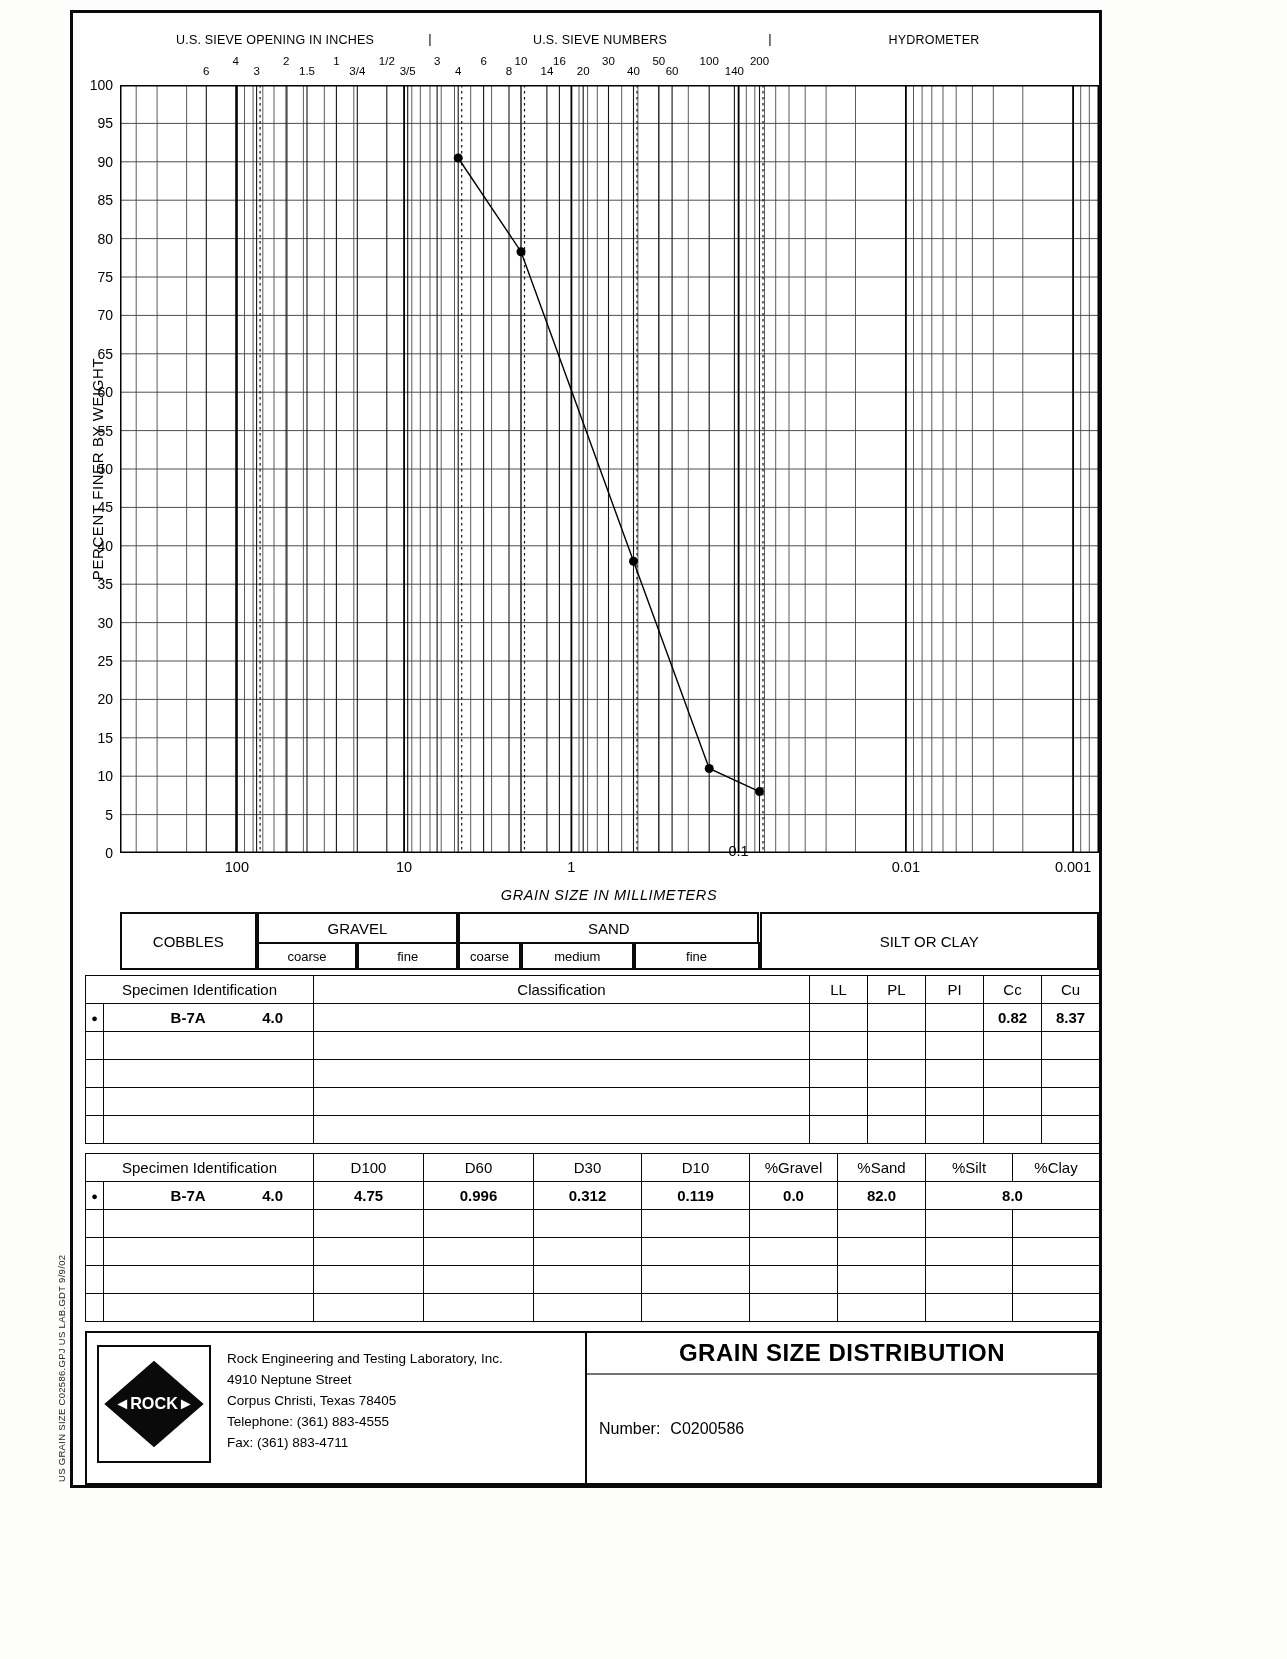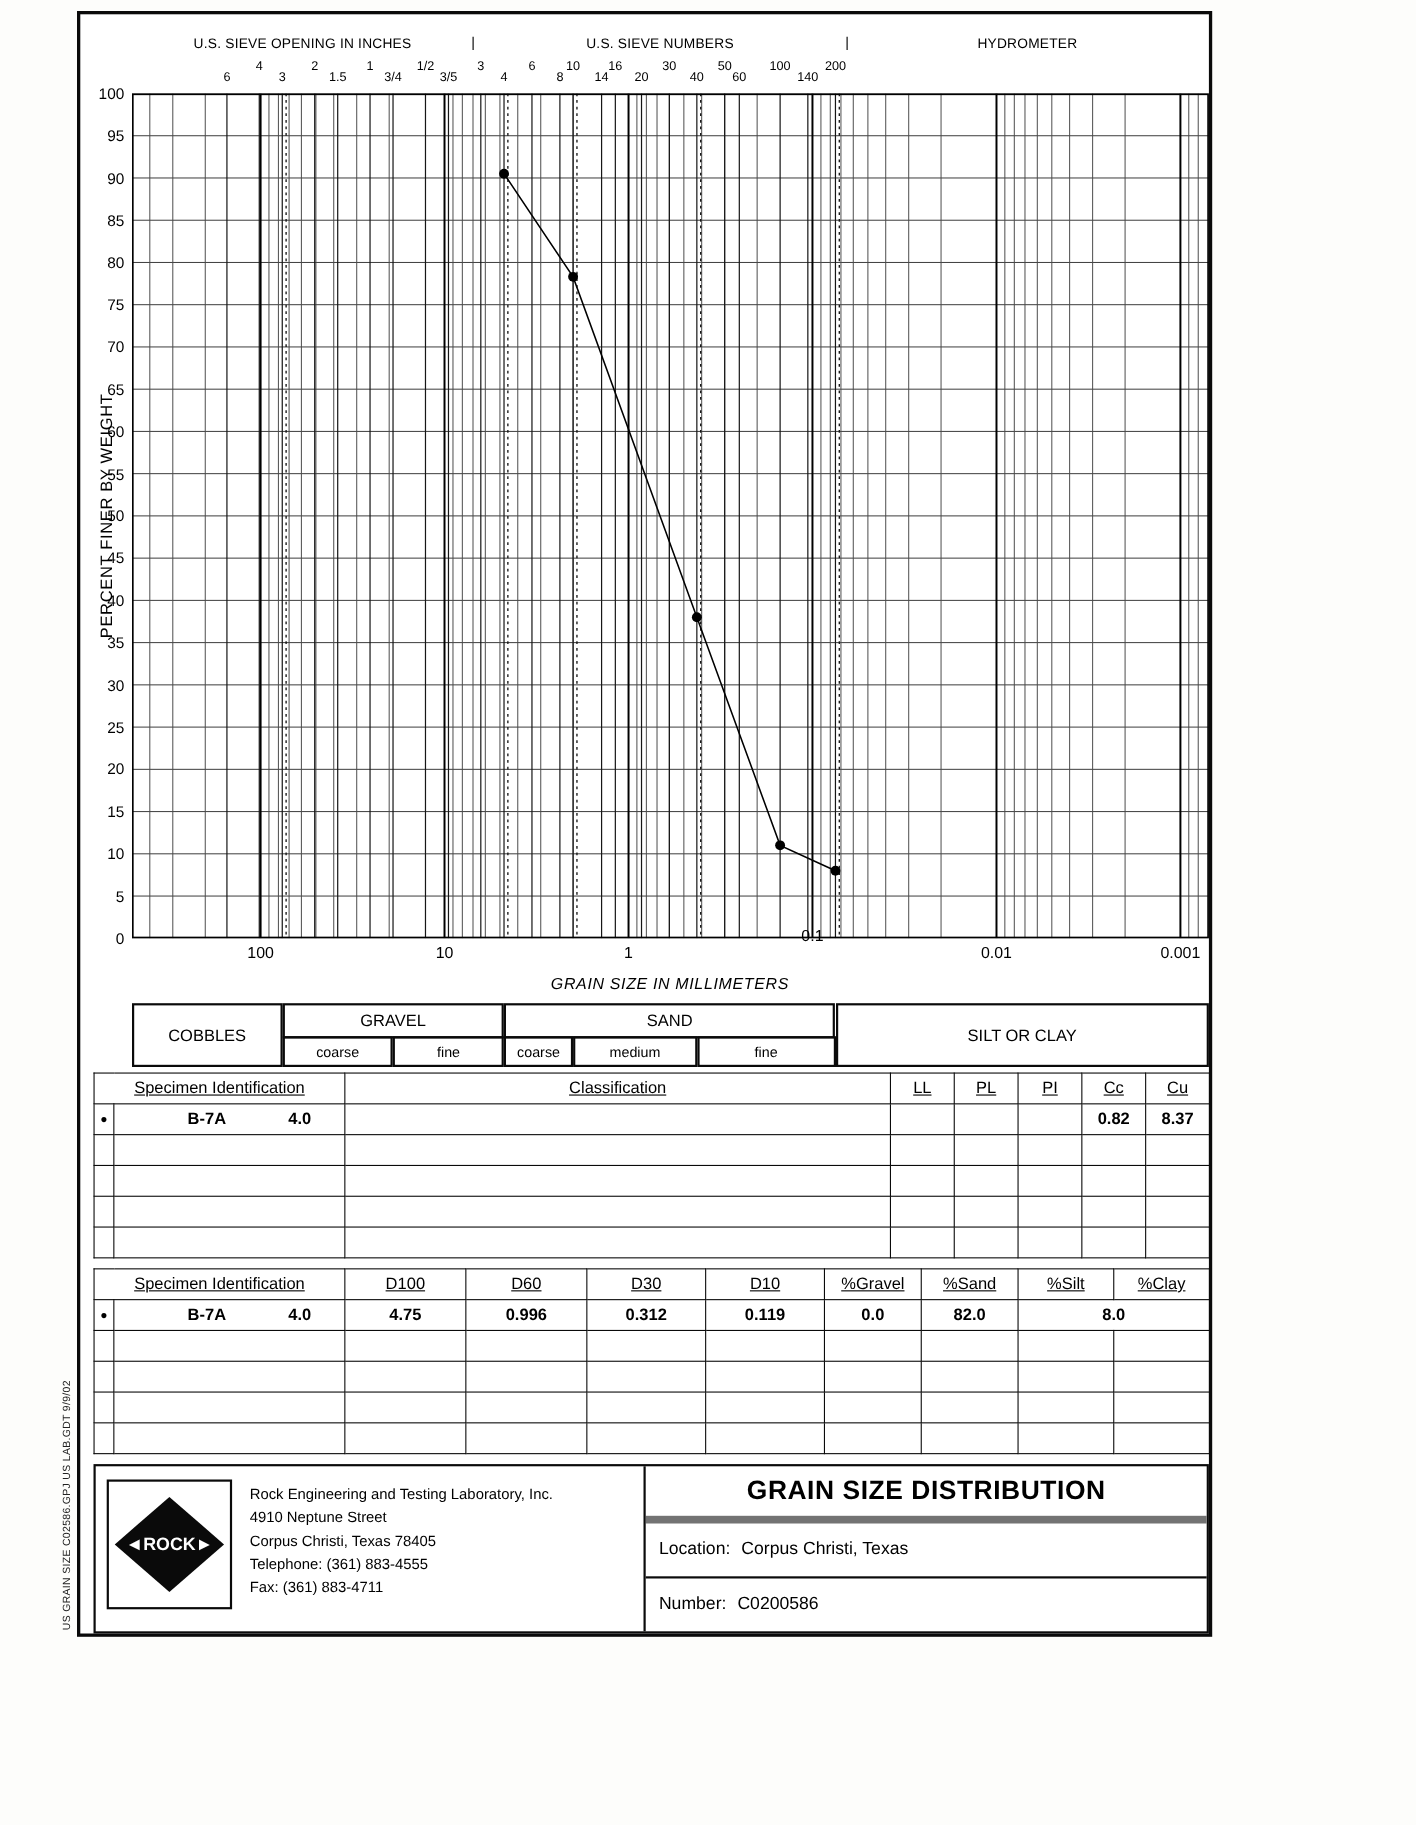--- a/index.html
+++ b/index.html
@@ -12,35 +12,35 @@
   .ytick{position:absolute;left:4px;width:36px;text-align:right;font-size:14px;}
   .xtick{position:absolute;font-size:14.5px;transform:translateX(-50%);}
   .ylab{position:absolute;left:24px;top:456px;transform:translate(-50%,-50%) rotate(-90deg);font-size:15px;white-space:nowrap;letter-spacing:.6px;}
   .xlab{position:absolute;left:536px;top:874px;transform:translateX(-50%);font-size:14.5px;letter-spacing:.6px;font-style:italic;}
   #plot{position:absolute;left:47px;top:72px;background:#fff;}
   #band{position:absolute;left:47px;top:899px;width:979px;height:52px;}
   .bcell{position:absolute;border:2px solid #0a0a0a;display:flex;align-items:center;justify-content:center;background:transparent;}
   .bmain{font-size:15px;}
   .bsub{font-size:13px;}
   table.grid{position:absolute;border-collapse:collapse;table-layout:fixed;}
-  table.grid th{font-weight:normal;font-size:15px;text-decoration:underline;}
+  table.grid th{font-weight:normal;font-size:15px;}
   table.grid td{font-size:15px;}
   table.grid th,table.grid td{border:1.6px solid #0a0a0a;height:28px;padding:0 4px;text-align:center;overflow:hidden;white-space:nowrap;}
   table.grid .mk{font-size:11px;padding:0;}
   table.grid td.spec{text-align:center;padding-left:10px;}
   .bold{font-weight:bold;}
   .spec-depth{float:right;padding-right:26px;}
   #classTable{left:12px;top:962px;width:1014px;}
   #gradTable{left:12px;top:1140px;width:1014px;}
   .footer{position:absolute;left:12px;top:1318px;width:1014px;height:154px;border:2.5px solid #0a0a0a;display:flex;}
   .f-left{width:500px;border-right:2px solid #0a0a0a;position:relative;}
   .logo-box{position:absolute;left:10px;top:12px;width:114px;height:118px;border:2px solid #0a0a0a;display:flex;align-items:center;justify-content:center;}
   .company{position:absolute;left:140px;top:16px;font-size:13.5px;line-height:1.55;}
   .f-right{flex:1;display:flex;flex-direction:column;}
-  .f-title{height:52px;border-bottom:7px solid #737373;display:flex;align-items:center;justify-content:center;font-size:24px;font-weight:bold;letter-spacing:.5px;}
+  .f-title{height:42px;border-bottom:2px solid #737373;display:flex;align-items:center;justify-content:center;font-size:24px;font-weight:bold;letter-spacing:.5px;}
   .f-row{border-bottom:2px solid #0a0a0a;flex:1;display:flex;align-items:center;padding-left:12px;font-size:16px;gap:10px;}
   .f-row:last-child{border-bottom:none;}
   .vert-note{position:absolute;left:56px;top:1482px;transform:rotate(-90deg);transform-origin:left top;font-size:9.5px;white-space:nowrap;color:#222;letter-spacing:.3px;}
   svg line.gh{stroke:#3a3a3a;stroke-width:.9;}
   svg line.gv{stroke:#4a4a4a;stroke-width:.9;}
   svg line.gmaj{stroke:#000;stroke-width:1.8;}
   svg line.sieve{stroke:#161616;stroke-width:1.1;}
   svg line.dash{stroke:#111;stroke-width:1.2;stroke-dasharray:2.5 3.5;}
   svg .curve{fill:none;stroke:#000;stroke-width:1.4;}
   svg .frame{fill:none;stroke:#000;stroke-width:3;}
@@ -418,23 +418,19 @@
           <div>Rock Engineering and Testing Laboratory, Inc.</div>
           <div>4910 Neptune Street</div>
           <div>Corpus Christi, Texas  78405</div>
           <div>Telephone:  (361) 883-4555</div>
           <div>Fax:  (361) 883-4711</div>
         </div>
       </div>
       <div class="f-right">
         <div class="f-title">GRAIN SIZE DISTRIBUTION</div>
         <div class="f-row">
-          <span>Location:</span>
-          <span>Corpus Christi, Texas</span>
-        </div>
-        <div class="f-row">
           <span>Number:</span>
           <span>C0200586</span>
         </div>
       </div>
     </div>
   </div>
 </div>
 
 </body></html>

